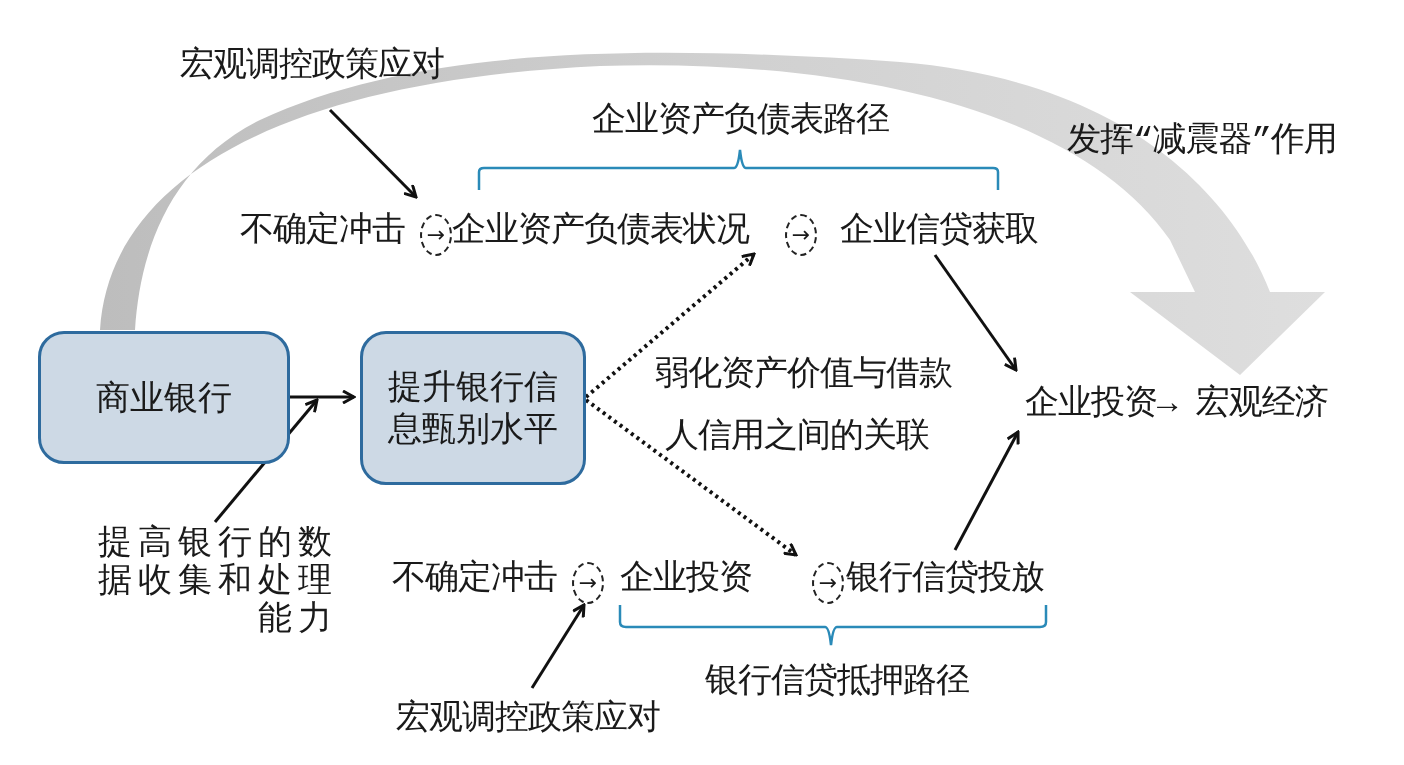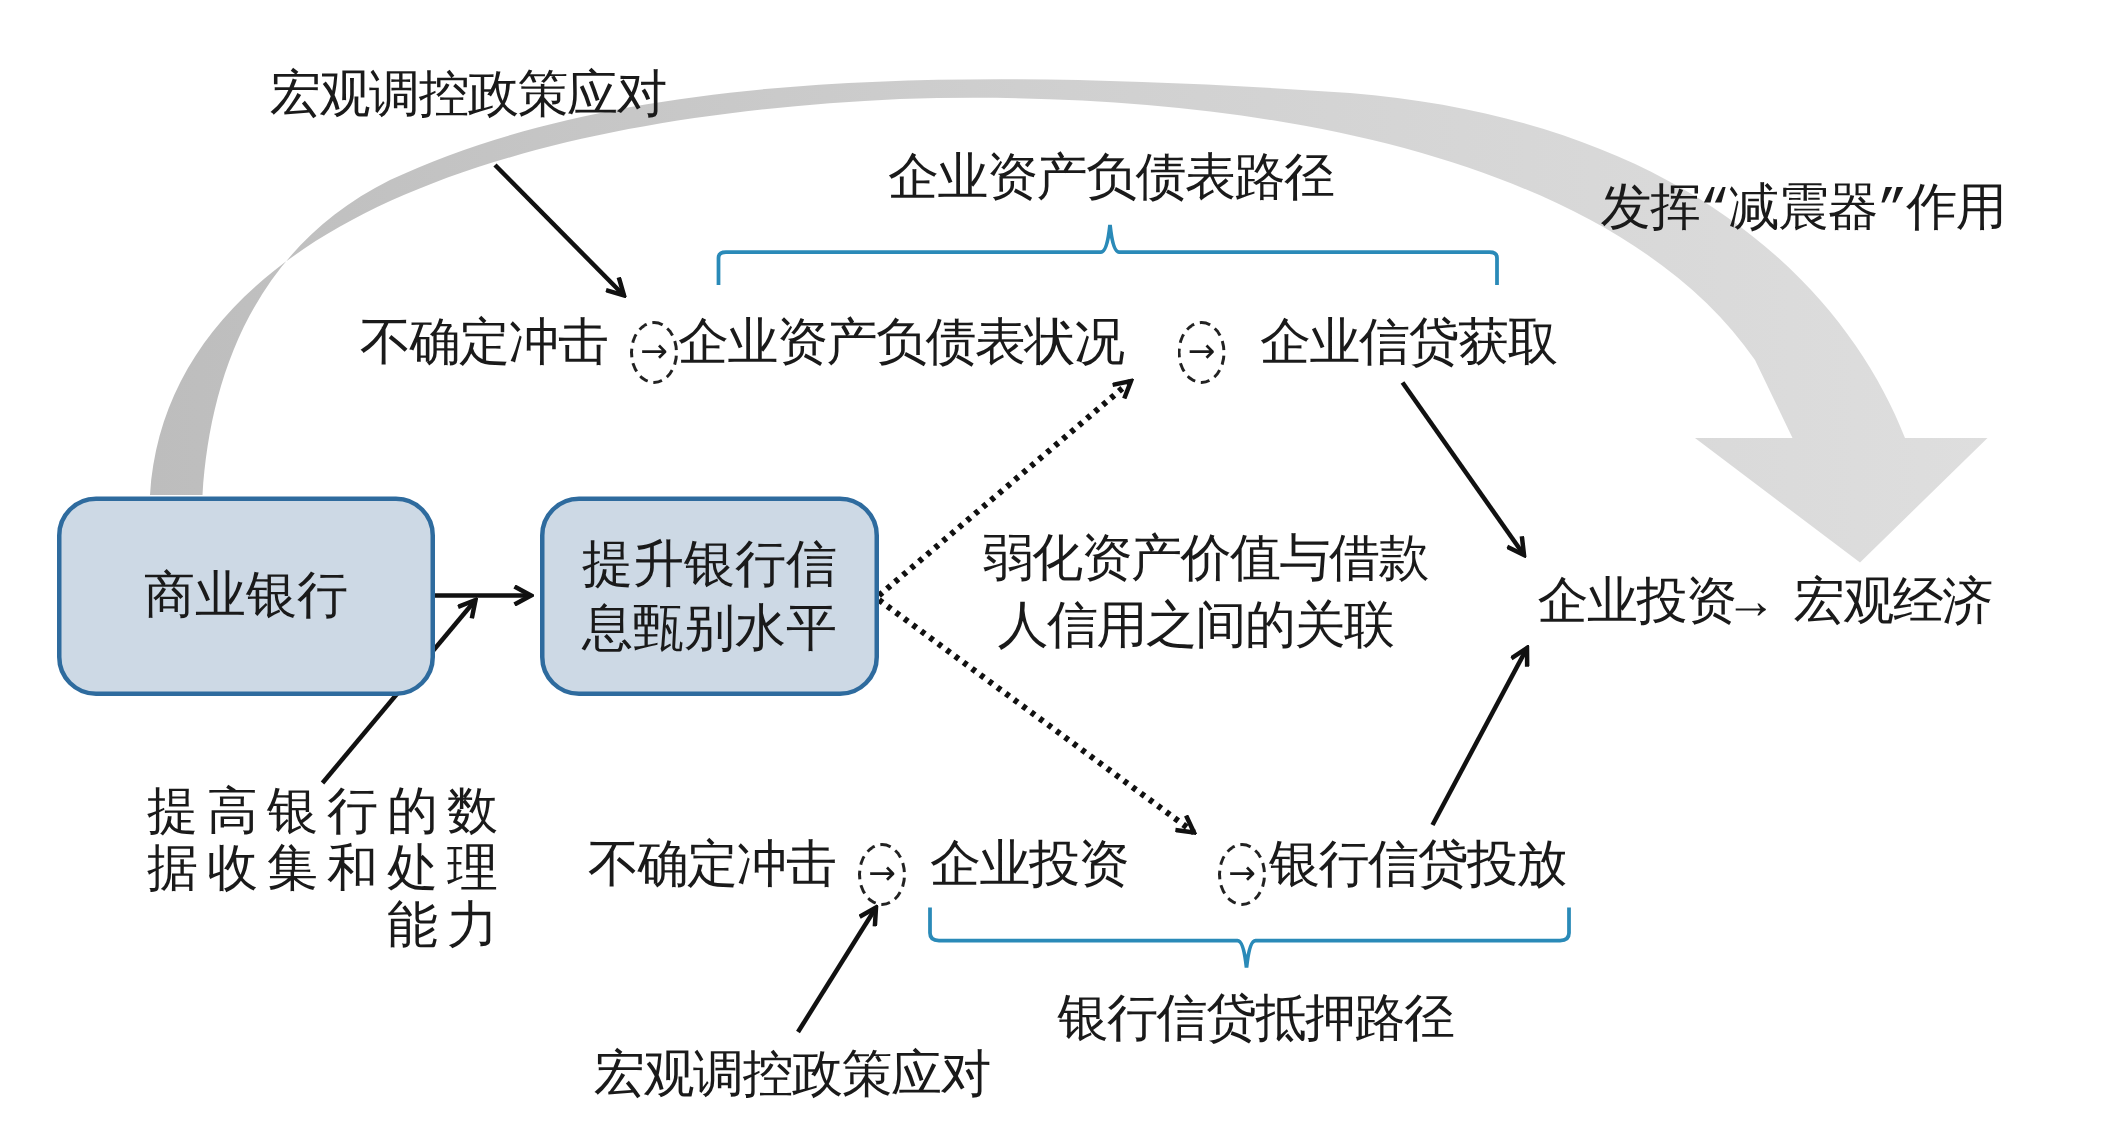--- a/index.html
+++ b/index.html
@@ -57,27 +57,27 @@
   </div>
 <div class="t" style="left:452px;top:212px;">企业资产负债表状况</div>
 <div class="circ" style="left:785px;top:214px;">
     <span>→</span>
   </div>
 <div class="t" style="left:840px;top:212px;">企业信贷获取</div>
 
 <div class="box" style="left:38px;top:331px;width:252px;height:133px;">
   <div>商业银行</div>
 </div>
-<div class="box" style="left:360px;top:331px;width:226px;height:133px;">
+<div class="box" style="left:360px;top:331px;width:226px;height:154px;font-family:Liberation Serif, serif;">
   <div>提升银行信</div>
   <div>息甄别水平</div>
 </div>
 
 <div class="t" style="left:655px;top:356px;">弱化资产价值与借款</div>
-<div class="t" style="left:665px;top:401px;">人信用之间的关联</div>
+<div class="t" style="left:665px;top:418px;">人信用之间的关联</div>
 <div class="t" style="left:1025px;top:385px;">企业投资→ 宏观经济</div>
 
 <div class="t wrap" style="left:88px;top:525px;width:250px;line-height:1.12;">提高银行的数据收集和处理能力</div>
 
 <div class="t" style="left:392px;top:560px;">不确定冲击</div>
 <div class="circ" style="left:572px;top:562px;">
     <span>→</span>
   </div>
 <div class="t" style="left:620px;top:560px;">企业投资</div>
 <div class="circ" style="left:812px;top:562px;">

